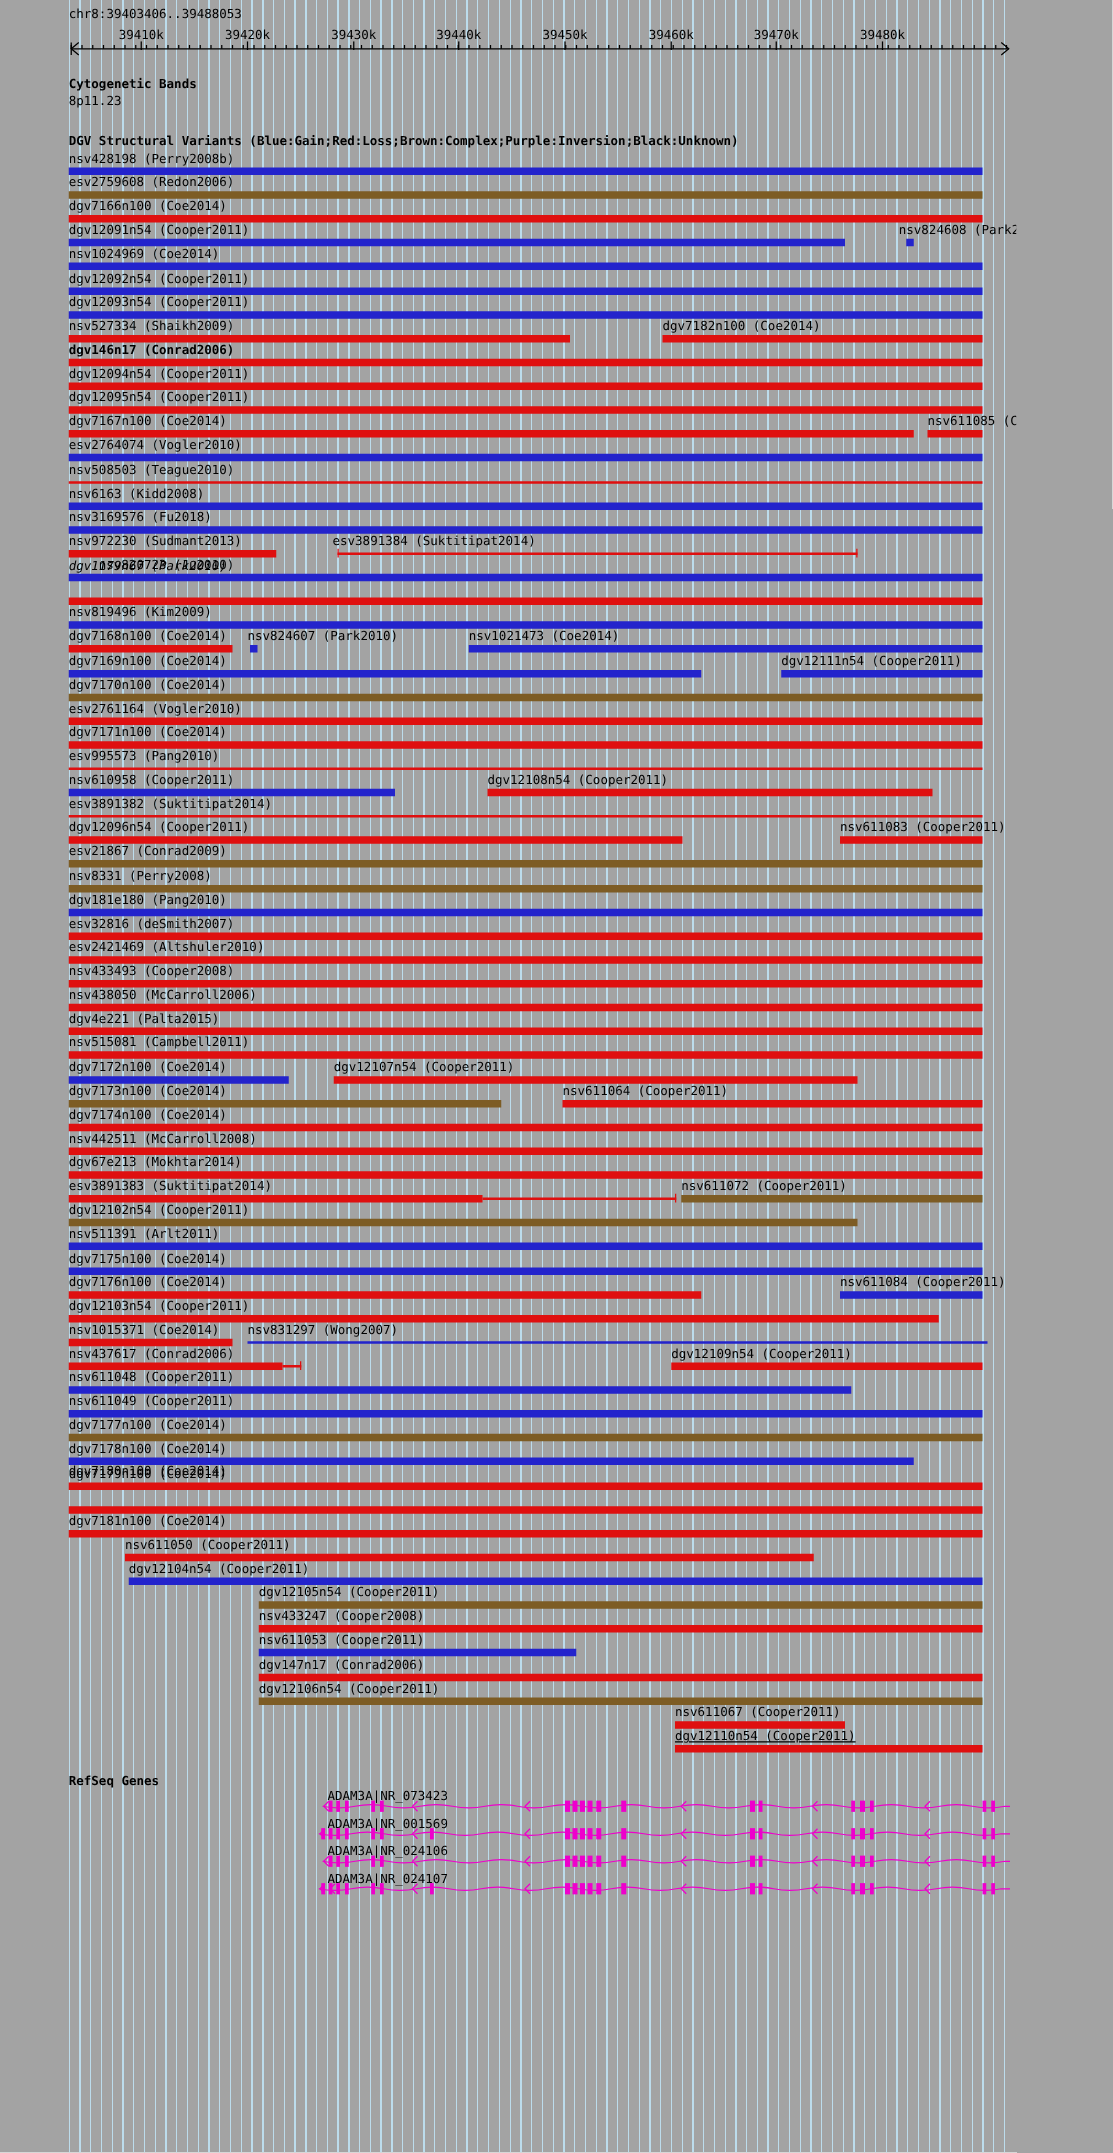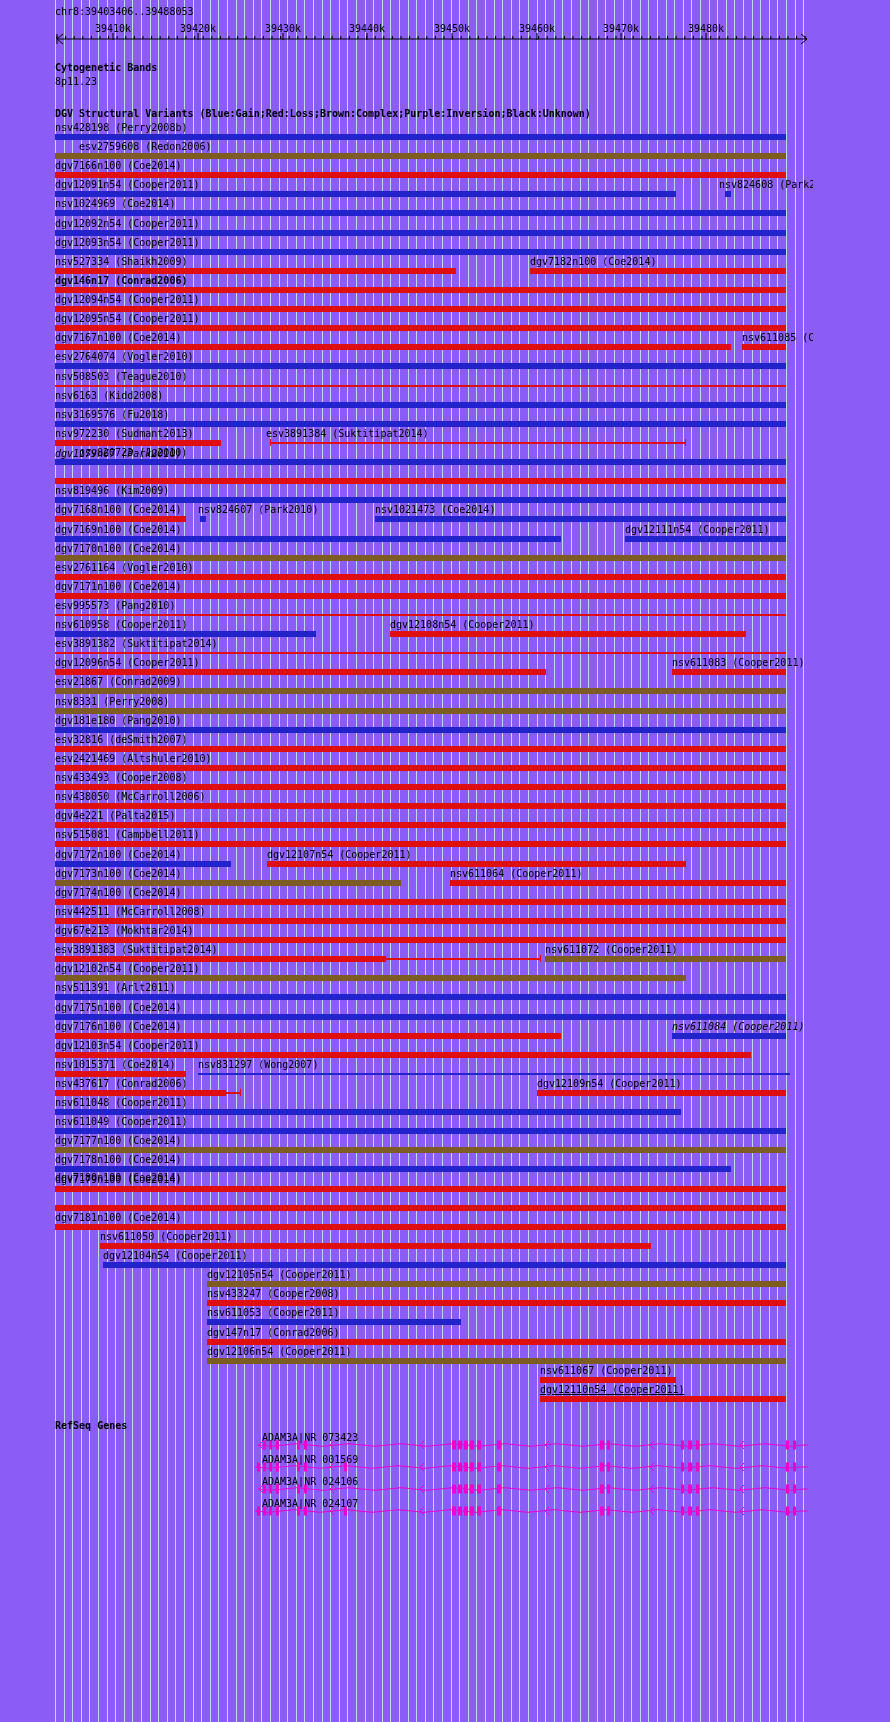--- a/index.html
+++ b/index.html
@@ -1,16 +1,16 @@
 <!DOCTYPE html>
 <html><head>
 <meta charset="utf-8">
 <style>
   html,body{margin:0;padding:0;background:#fff;}
-  #app{position:relative;width:890px;height:1722px;background:#8b5cf6;overflow:hidden;
+  #app{position:relative;width:890px;height:1722px;background:#a3a3a3;overflow:hidden;
        font-family:"DejaVu Sans Mono",monospace;}
   .grid{position:absolute;left:55px;top:0;width:756px;height:1722px;
         background:repeating-linear-gradient(90deg,#bcdcec 0 1px,transparent 1px 8.6px);}
   .lbl{position:absolute;font:10px/11px "DejaVu Sans Mono",monospace;color:#000;
        white-space:nowrap;overflow:hidden;}
   .bold{font-weight:bold;}
   .bar{position:absolute;}
 </style>
 </head>
 <body>
@@ -127,21 +127,21 @@
       <line x1="452" y1="0" x2="452" y2="7" stroke="#000" stroke-width="1"></line>
       <line x1="537" y1="0" x2="537" y2="7" stroke="#000" stroke-width="1"></line>
       <line x1="621" y1="0" x2="621" y2="7" stroke="#000" stroke-width="1"></line>
       <line x1="706" y1="0" x2="706" y2="7" stroke="#000" stroke-width="1"></line>
       <line x1="57" y1="1" x2="57" y2="11" stroke="#000" stroke-width="1"></line>
       <path d="M63 1 L57 6 L63 11" stroke="#000" fill="none"></path>
       <path d="M801 1 L807 6 L801 11" stroke="#000" fill="none"></path>
     </svg>
     <div class="lbl" style="left: 55px; top: 122px; max-width: 758px;">nsv428198 (Perry2008b)</div>
     <div class="bar" style="left: 55px; top: 134px; width: 731px; height: 6px; background: rgb(35, 35, 204);"></div>
-    <div class="lbl" style="left: 55px; top: 141px; max-width: 758px; padding-left: 24px;">esv2759608 (Redon2006)</div>
+    <div class="lbl" style="left: 55px; top: 141px; max-width: 758px;">esv2759608 (Redon2006)</div>
     <div class="bar" style="left: 55px; top: 153px; width: 731px; height: 6px; background: rgb(125, 92, 36);"></div>
     <div class="lbl" style="left: 55px; top: 160px; max-width: 758px;">dgv7166n100 (Coe2014)</div>
     <div class="bar" style="left: 55px; top: 172px; width: 731px; height: 6px; background: rgb(223, 15, 15);"></div>
     <div class="lbl" style="left: 55px; top: 179px; max-width: 758px;">dgv12091n54 (Cooper2011)</div>
     <div class="bar" style="left: 55px; top: 191px; width: 621px; height: 6px; background: rgb(35, 35, 204);"></div>
     <div class="lbl" style="left: 719px; top: 179px; max-width: 94px;">nsv824608 (Park2010)</div>
     <div class="bar" style="left: 725px; top: 191px; width: 6px; height: 6px; background: rgb(35, 35, 204);"></div>
     <div class="lbl" style="left: 55px; top: 198px; max-width: 758px;">nsv1024969 (Coe2014)</div>
     <div class="bar" style="left: 55px; top: 210px; width: 731px; height: 6px; background: rgb(35, 35, 204);"></div>
     <div class="lbl" style="left: 55px; top: 218px; max-width: 758px;">dgv12092n54 (Cooper2011)</div>
@@ -249,21 +249,21 @@
     <div class="lbl" style="left: 545px; top: 944px; max-width: 268px;">nsv611072 (Cooper2011)</div>
     <div class="bar" style="left: 545px; top: 956px; width: 241px; height: 6px; background: rgb(125, 92, 36);"></div>
     <div class="lbl" style="left: 55px; top: 963px; max-width: 758px;">dgv12102n54 (Cooper2011)</div>
     <div class="bar" style="left: 55px; top: 975px; width: 631px; height: 6px; background: rgb(125, 92, 36);"></div>
     <div class="lbl" style="left: 55px; top: 982px; max-width: 758px;">nsv511391 (Arlt2011)</div>
     <div class="bar" style="left: 55px; top: 994px; width: 731px; height: 6px; background: rgb(35, 35, 204);"></div>
     <div class="lbl" style="left: 55px; top: 1002px; max-width: 758px;">dgv7175n100 (Coe2014)</div>
     <div class="bar" style="left: 55px; top: 1014px; width: 731px; height: 6px; background: rgb(35, 35, 204);"></div>
     <div class="lbl" style="left: 55px; top: 1021px; max-width: 758px;">dgv7176n100 (Coe2014)</div>
     <div class="bar" style="left: 55px; top: 1033px; width: 506px; height: 6px; background: rgb(223, 15, 15);"></div>
-    <div class="lbl" style="left: 672px; top: 1021px; max-width: 141px; font-style: italic;">nsv611084 (Cooper2011)</div>
+    <div class="lbl" style="left: 672px; top: 1021px; max-width: 141px;">nsv611084 (Cooper2011)</div>
     <div class="bar" style="left: 672px; top: 1033px; width: 114px; height: 6px; background: rgb(35, 35, 204);"></div>
     <div class="lbl" style="left: 55px; top: 1040px; max-width: 758px;">dgv12103n54 (Cooper2011)</div>
     <div class="bar" style="left: 55px; top: 1052px; width: 696px; height: 6px; background: rgb(223, 15, 15);"></div>
     <div class="lbl" style="left: 55px; top: 1059px; max-width: 758px;">nsv1015371 (Coe2014)</div>
     <div class="bar" style="left: 55px; top: 1071px; width: 131px; height: 6px; background: rgb(223, 15, 15);"></div>
     <div class="lbl" style="left: 198px; top: 1059px; max-width: 615px;">nsv831297 (Wong2007)</div>
     <div class="bar" style="left: 198px; top: 1073px; width: 592px; height: 2px; background: rgb(35, 35, 204);"></div>
     <div class="lbl" style="left: 55px; top: 1078px; max-width: 758px;">nsv437617 (Conrad2006)</div>
     <div class="bar" style="left: 55px; top: 1090px; width: 171px; height: 6px; background: rgb(223, 15, 15);"></div>
     <div class="bar" style="left: 226px; top: 1092px; width: 15px; height: 2px; background: rgb(223, 15, 15);"></div>

